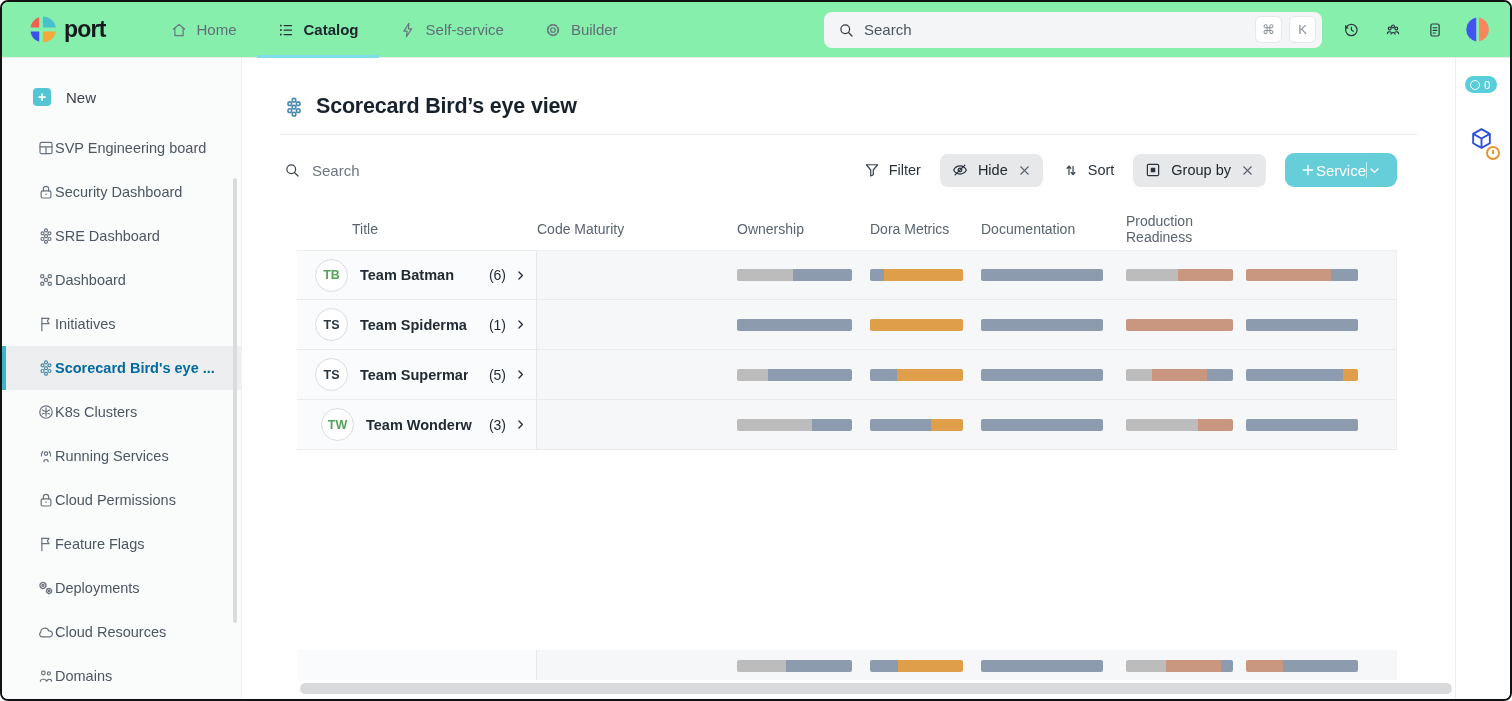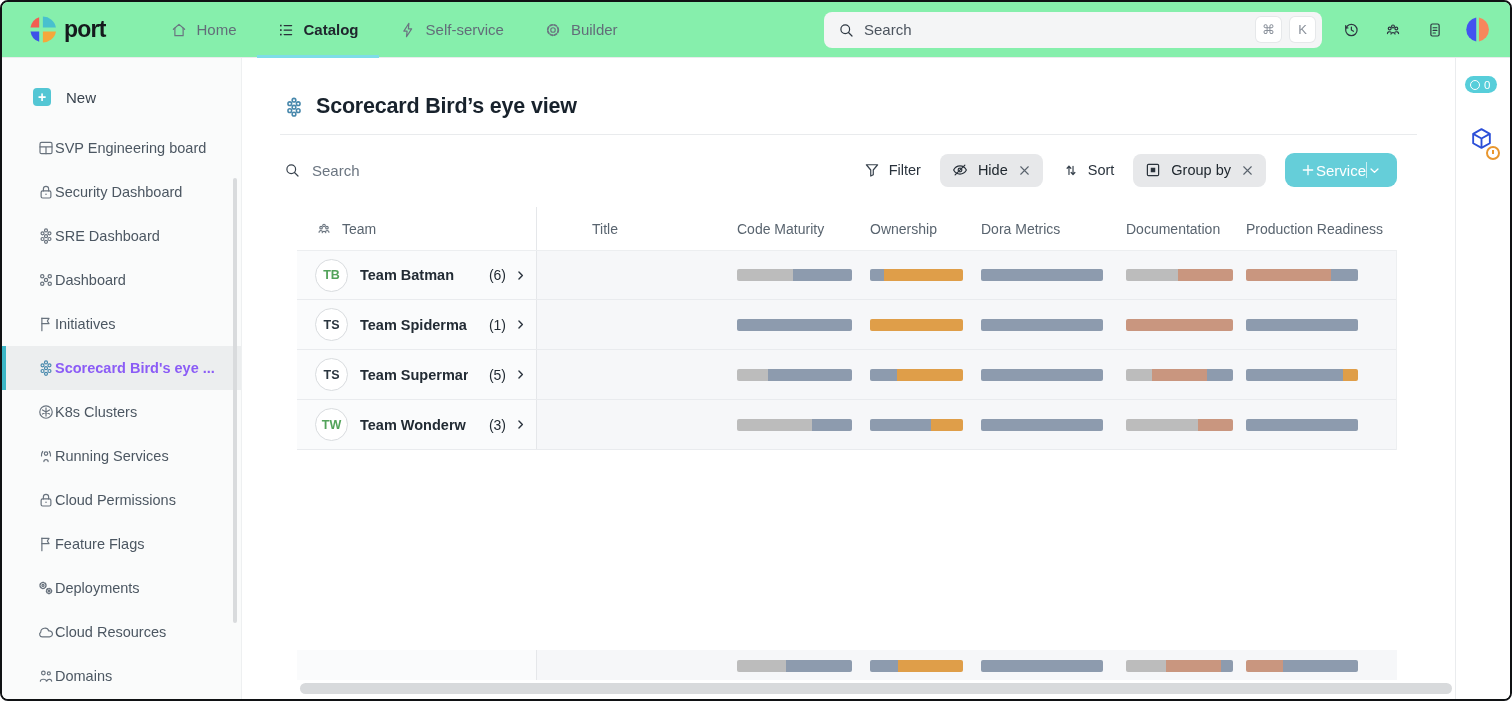--- a/index.html
+++ b/index.html
@@ -31,21 +31,21 @@
   .body { display:flex; height:641px; }
 
   
   .sidebar { position:relative; width:240px; flex-shrink:0; background:#fafbfb; border-right:1px solid #eef0f1; overflow:hidden; }
   .side-new { display:flex; align-items:center; gap:15px; height:38px; margin:20px 0 10px 0; padding-left:31px; cursor:pointer; }
   .plus-sq { width:18px; height:18px; border-radius:4px; background:#53c6d4; color:#fff; font-size:14px; font-weight:700; display:flex; align-items:center; justify-content:center; line-height:1; }
   .side-new-label { font-size:15px; color:#39434e; }
   .side-list { }
   .side-item { display:flex; align-items:center; gap:0; height:44px; padding-left:31px; color:#4c5762; font-size:14.5px; cursor:pointer; border-left:4px solid transparent; }
   .side-item .icn { color:#69737e; }
-  .side-item.active { background:#eceeef; border-left-color:#3cb6c6; color:#8b5cf6; font-weight:600; }
+  .side-item.active { background:#eceeef; border-left-color:#3cb6c6; color:#0369a1; font-weight:600; }
   .side-item.active .icn { color:#4889ad; }
   .side-scrollbar { position:absolute; right:4px; top:120px; width:4px; height:445px; border-radius:2px; background:#d9dbdd; }
 
   
   .main { position:relative; flex:1; background:#fff; overflow:hidden; }
   .title-row { display:flex; align-items:center; gap:11px; margin:36px 0 0 41px; }
   .title-row .icn { color:#4888ac; }
   .page-title { font-size:21.5px; font-weight:700; color:#18222c; letter-spacing:-0.2px; }
   .title-divider { height:1px; background:#e9ebed; margin:15px 0 0 38px; width:1137px; }
 
@@ -430,31 +430,20 @@
                 <svg width="15" height="15" viewBox="0 0 24 24" fill="none" stroke="currentColor" stroke-width="2.2" stroke-linecap="round" stroke-linejoin="round">
                   <path d="M6.5 9.5 12 15l5.5-5.5"></path>
                 </svg>
               </span>
           </div>
         </div>
       </div>
 
       <div class="table">
         <div class="grid thead">
-          <div class="th th-team">
-            <span class="icn">
-                <svg width="16" height="16" viewBox="0 0 24 24" fill="none" stroke="currentColor" stroke-width="1.7" stroke-linecap="round">
-                  <circle cx="7.6" cy="10" r="1.9"></circle>
-                  <circle cx="16.4" cy="10" r="1.9"></circle>
-                  <circle cx="12" cy="6.8" r="1.9"></circle>
-                  <path d="M4.6 17c0-2.3 2.8-3 4.3-2M19.4 17c0-2.3-2.8-3-4.3-2M9.3 17.6c0-2.6 5.4-2.6 5.4 0"></path>
-                </svg>
-              </span>
-            <span>Team</span>
-          </div>
           <div class="th th-title">
               <span>Title</span>
             </div>
           <div class="th">
               <span>Code Maturity</span>
             </div>
           <div class="th">
               <span>Ownership</span>
             </div>
           <div class="th">
@@ -586,21 +575,21 @@
               </div>
               <div>
                 <div class="bar bw-c4">
                   <span style="width: 87%; background: rgb(141, 155, 174);"></span>
                   <span style="width: 13%; background: rgb(223, 158, 73);"></span>
                 </div>
               </div>
             </div>
             <div class="grid trow">
               <div class="cell-team">
-                <span class="avatar" style="color: rgb(83, 163, 91);">TW</span>
+                <span class="avatar" style="color: rgb(83, 163, 91); margin-left: 6px;">TW</span>
                 <span class="tname">Team Wonderw</span>
                 <span class="tcount">(3)</span>
                 <span class="chev">
                   <svg width="15" height="15" viewBox="0 0 24 24" fill="none" stroke="currentColor" stroke-width="2.2" stroke-linecap="round" stroke-linejoin="round">
                     <path d="M9.5 6.5 15 12l-5.5 5.5"></path>
                   </svg>
                 </span>
               </div>
               <div></div>
               <div>

